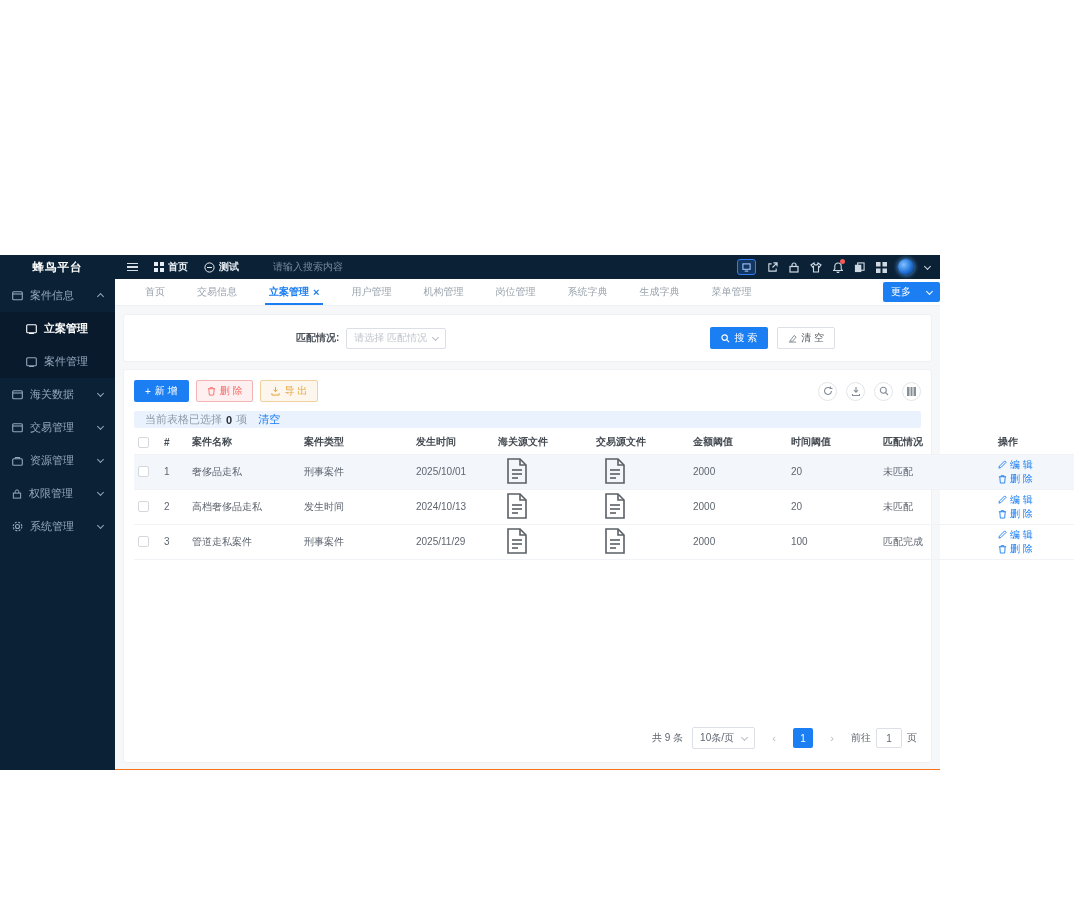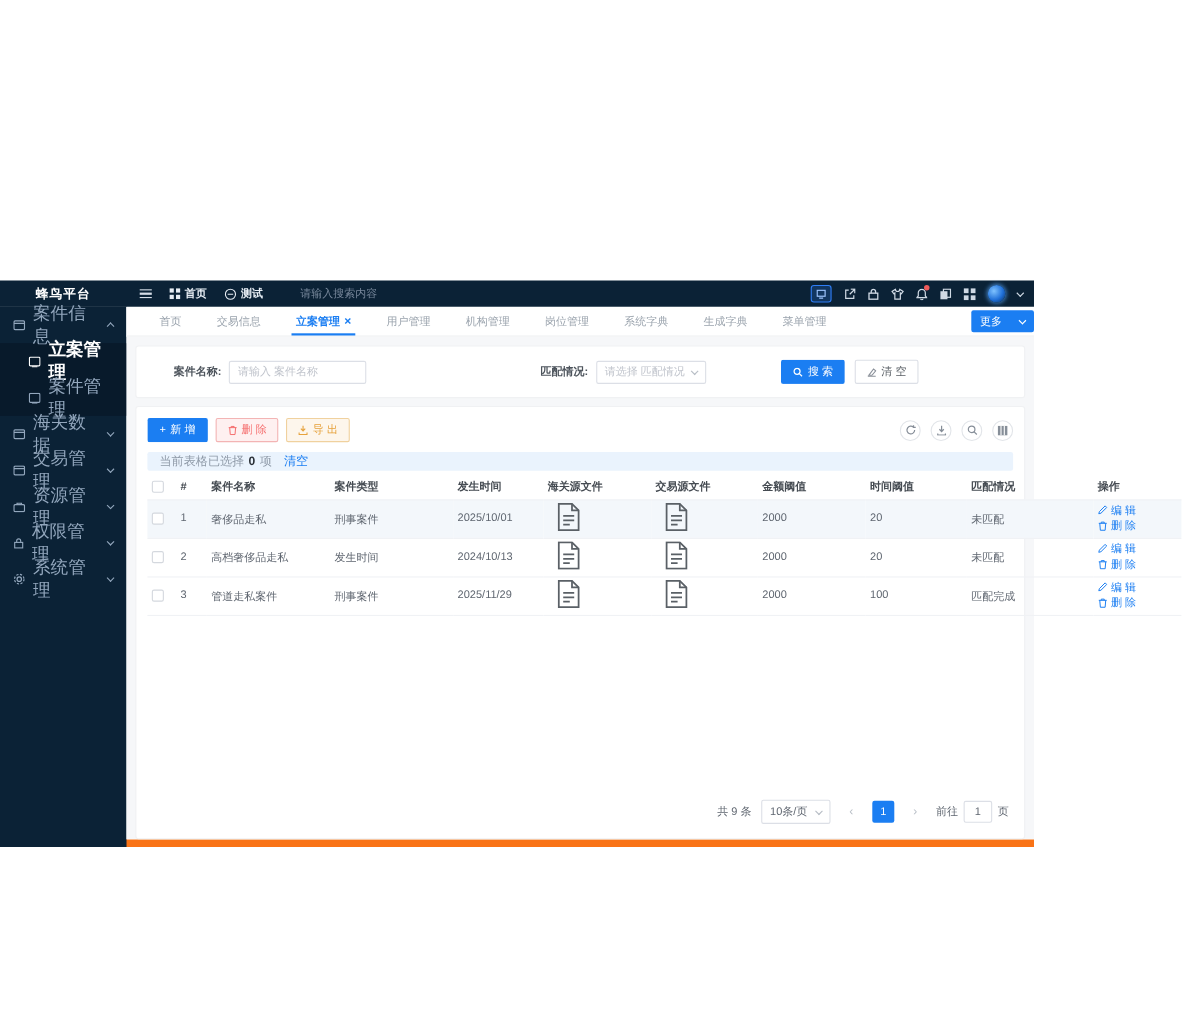--- a/index.html
+++ b/index.html
@@ -1,38 +1,38 @@
 <!DOCTYPE html>
 <html><head>
 <meta charset="utf-8">
 <style>
   * { box-sizing: border-box; }
   body { margin:0; background:#fff; font-family:"Liberation Sans","DejaVu Sans",sans-serif; }
   .stage { position:relative; width:1080px; height:919px; background:#fff; overflow:hidden; }
-  .app { position:absolute; left:0; top:255px; width:940px; height:515px; background:#fff; border-bottom:7px solid #f97316;padding-left:44px; }
+  .app { position:absolute; left:0; top:255px; width:940px; height:515px; background:#fff; border-bottom:1px solid #f97316;padding-left:44px; }
 
   
   .topbar { position:absolute; left:0; top:0; width:100%; height:24px; background:#0b2236; display:flex; align-items:center; color:#c9d4e0; font-size:10px; }
   .logo { width:115px; text-align:center; color:#ffffff; font-weight:bold; font-size:11.5px; letter-spacing:1px; }
   .hamburger { margin-left:12px; display:flex; flex-direction:column; gap:2px; cursor:pointer; }
   .hamburger i { display:block; width:11px; height:1.6px; background:#d6dee8; }
   .crumb { display:flex; align-items:center; gap:4px; margin-left:16px; color:#e7edf4; font-weight:bold; }
   .crumb svg { display:block; }
   .search-ph { margin-left:34px; color:#77879b; }
   .top-icons { margin-left:auto; display:flex; align-items:center; gap:11px; padding-right:10px; }
   .tico { display:flex; align-items:center; justify-content:center; color:#cfd9e4; position:relative; cursor:pointer; }
   .tico svg { display:block; }
   .boxed { width:19px; height:16px; border:1px solid #2f7ef7; border-radius:3px; background:rgba(47,126,247,.22); color:#9fc6ff; }
   .bell-dot { position:absolute; top:-3px; right:-2px; width:5px; height:5px; border-radius:50%; background:#f05b5b; }
   .avatar { width:16px; height:16px; border-radius:50%; background:radial-gradient(circle at 35% 35%, #7ec2ff 0%, #1f6fd8 55%, #0b2a4a 100%); box-shadow:0 0 4px 1px rgba(90,170,255,.7); }
   .chev { width:5px; height:5px; border-right:1.3px solid currentColor; border-bottom:1.3px solid currentColor; transform:rotate(45deg); margin-top:-2px; }
   .chev.up { transform:rotate(-135deg); margin-top:2px; }
 
   
-  .sidebar { position:absolute; left:0; top:24px; width:115px; height:491px; background:#0b2236; color:#93a7bd; font-size:16px; }
+  .sidebar { position:absolute; left:0; top:24px; width:115px; height:491px; background:#0b2236; color:#93a7bd; font-size:11px; }
   .m-item { height:33px; display:flex; align-items:center; gap:7px; padding:0 12px; cursor:pointer; }
   .m-item .label { flex:1; }
   .m-item svg { display:block; flex:none; }
   .submenu { background:#081a2b; }
   .submenu .m-item { padding-left:26px; height:33px; }
   .m-item.active { color:#fff; font-weight:bold; }
 
   
   .main { position:absolute; left:115px; top:24px; right:0; bottom:0; background:#f6f7f9; }
   .tabbar { position:relative; height:27px; background:#fff; border-bottom:1px solid #eef0f2; display:flex; align-items:stretch; padding-left:14px; }
@@ -300,26 +300,20 @@
           </div>
         <div class="more-btn">
           <span>更多</span>
             <i class="chev"></i>
         </div>
       </div>
 
       <div class="content">
 
         <div class="card filter-card">
-          <div class="grp" style="margin-left:20px;">
-            <span class="f-label">案件名称:</span>
-            <div class="f-input">
-                <span>请输入 案件名称</span>
-              </div>
-          </div>
           <div class="grp" style="margin-left:158px;">
             <span class="f-label">匹配情况:</span>
             <div class="f-select" style="width:100px;">
               <span>请选择 匹配情况</span>
                 <i class="chev"></i>
             </div>
           </div>
           <div class="grp" style="margin-left:auto; margin-right:82px; gap:9px;">
             <div class="btn btn-primary">
               <span>

